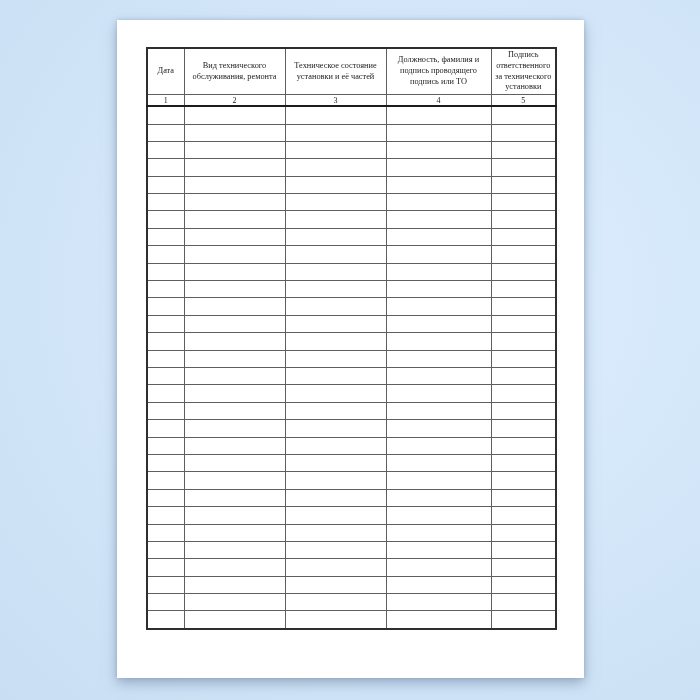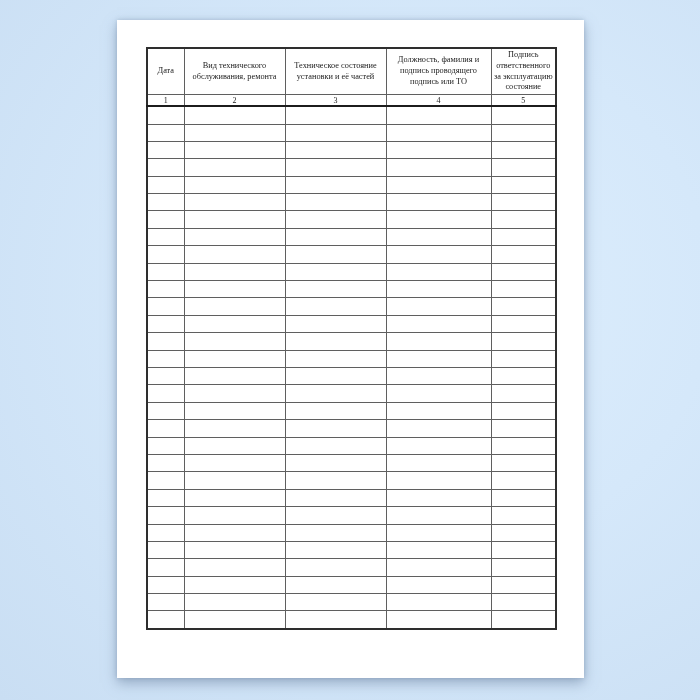--- a/index.html
+++ b/index.html
@@ -78,21 +78,21 @@
         <col class="c3">
         <col class="c4">
         <col class="c5">
     </colgroup>
     <thead>
       <tr class="hdr">
         <th>Дата</th>
         <th>Вид технического обслуживания, ремонта</th>
         <th>Техническое состояние установки и её  частей</th>
         <th>Должность, фамилия и подпись проводящего подпись или ТО</th>
-        <th>Подпись ответственного за эксплуатацию состояние</th>
+        <th>Подпись ответственного за технического установки</th>
       </tr>
       <tr class="num">
         <th>1</th>
         <th>2</th>
         <th>3</th>
         <th>4</th>
         <th>5</th>
       </tr>
     </thead>
     <tbody>

